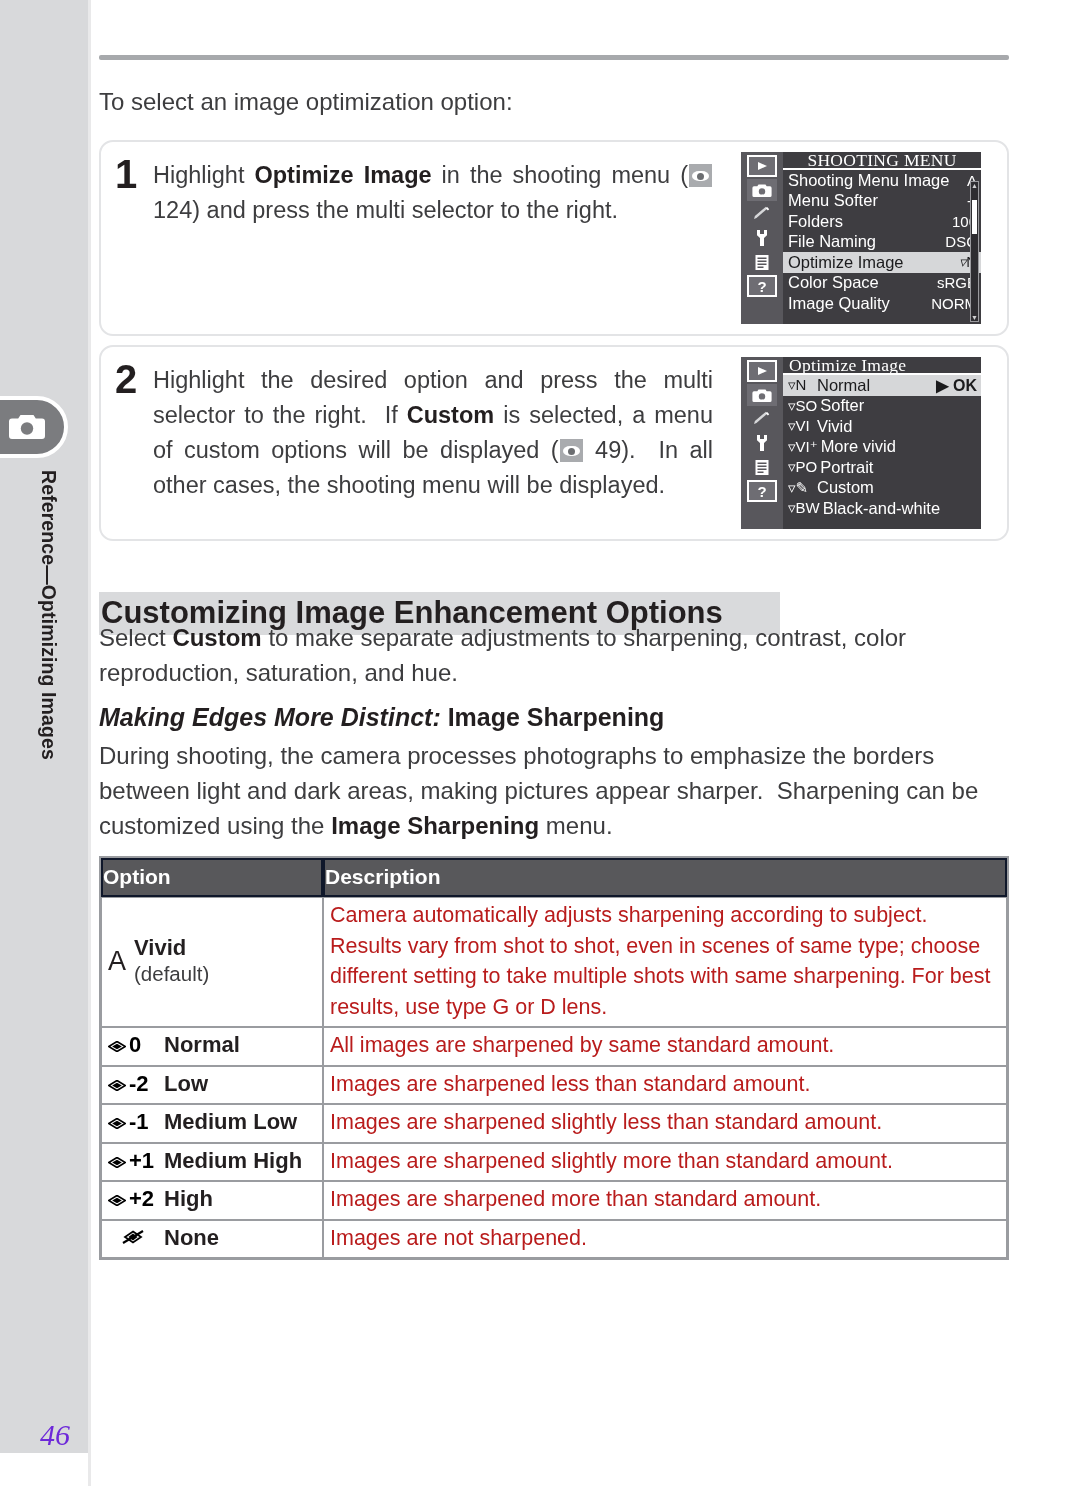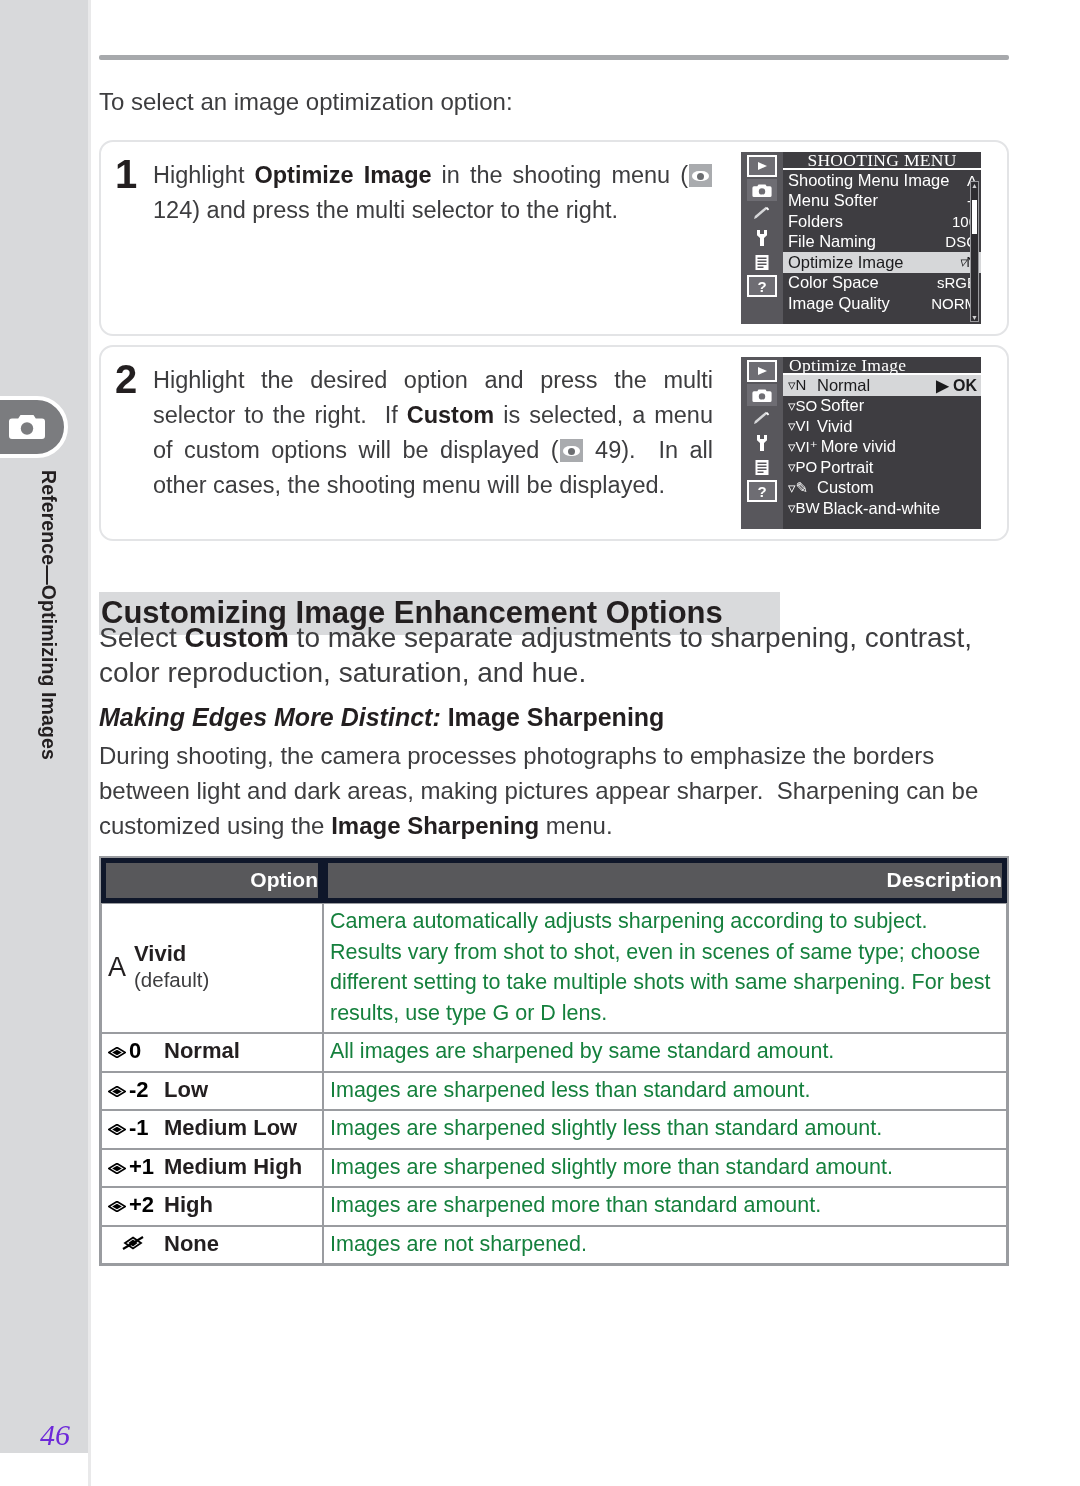--- a/index.html
+++ b/index.html
@@ -169,21 +169,21 @@
 
   
   #section-heading{
     position:absolute; left:99px; top:566px; width:681px;
     font-size:31px; font-weight:bold; color:#231f20;
     background:#d9dadc; padding:2px 2px 3px 2px;
     line-height:38px;
   }
   #body-1{
     position:absolute; left:99px; top:620px; width:918px;
-    font-size:28px; line-height:35px; color:#3d3d3f; font-weight:300;
+    font-size:24px; line-height:35px; color:#3d3d3f; font-weight:300;
   }
   #body-1 b{ color:#231f20; font-weight:bold; }
 
   #sub-heading{
     position:absolute; left:99px; top:700px; width:918px;
     font-size:25px; line-height:34px; color:#231f20;
     font-style:italic; font-weight:bold;
   }
   #sub-heading .nonital{ font-style:normal; }
 
@@ -196,27 +196,27 @@
   
   #sharpen-table{
     position:absolute; left:99px; top:856px; width:910px;
     border-collapse:separate; border-spacing:0;
     background:#9a9ca0;
     border:2px solid #9a9ca0;
   }
   #sharpen-table th{
     background:#58585b; color:#ffffff;
     font-size:21px; font-weight:bold;
-    padding:5px 0 6px 0; text-align:right;
-    border:5px solid #0f172a;
+    padding:5px 0 6px 0; text-align:left;
+    border:2px solid #0f172a;
   }
   #sharpen-table td{
     background:#ffffff;
     border:1px solid #9a9ca0;
-    font-size:21.5px; color:#15803d; font-weight:300;
+    font-size:21.5px; color:#b91c1c; font-weight:300;
     padding:2px 6px 4px 6px;
     vertical-align:middle;
   }
   #sharpen-table td.opt{
     width:222px; color:#231f20;
     font-size:22px; font-weight:bold;
     white-space:nowrap;
   }
   #sharpen-table td.desc{ line-height:30.5px; }
   .opt-row{ display:flex; align-items:center; }

